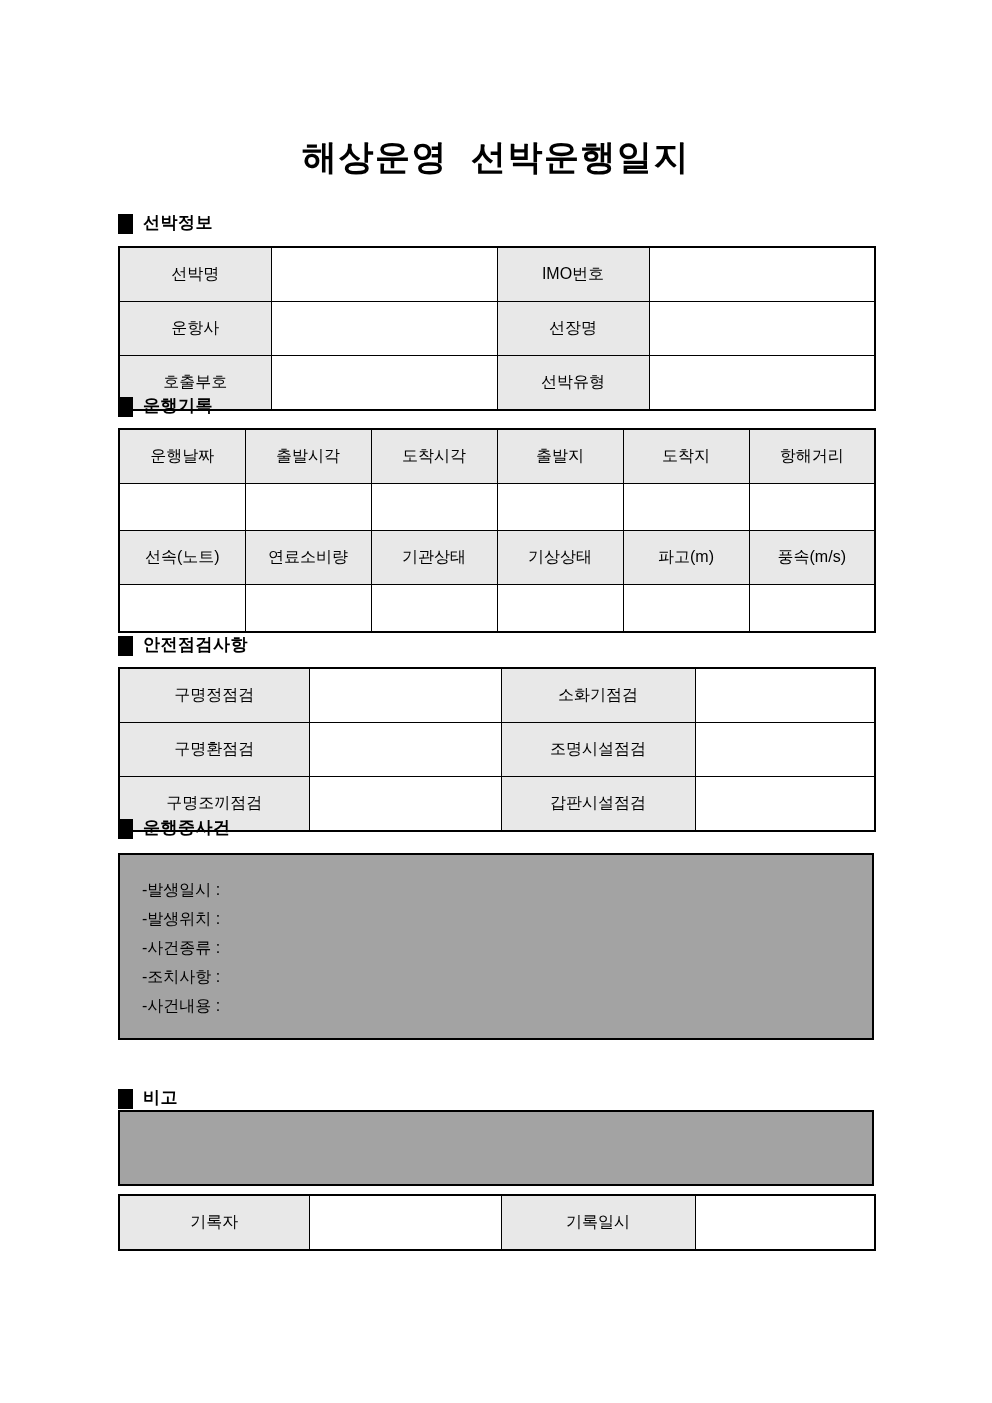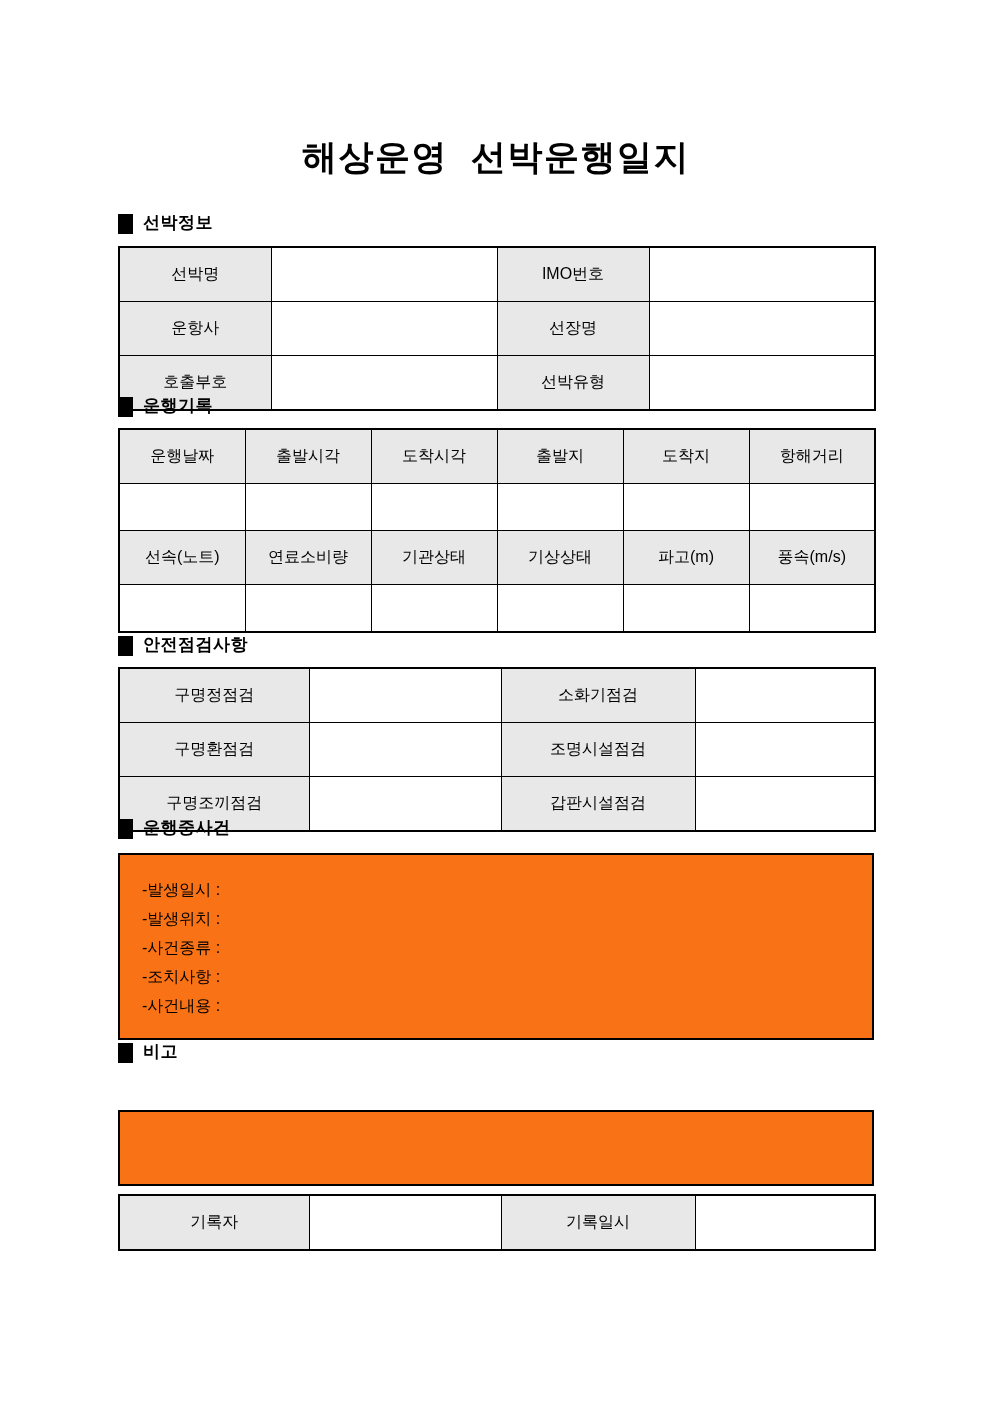--- a/index.html
+++ b/index.html
@@ -37,21 +37,21 @@
     padding:16px;overflow:hidden;
   }
   td.lbl{background:#e8e8e8;}
   td.val{background:#ffffff;}
   .tbl tr{height:37px;}
   table.op-tbl tr.hdr{height:38px;}
   table.op-tbl tr.entry{height:47px;}
   table.pair3 tr{height:38px;}
   .box{
     position:absolute;left:118px;width:756px;
-    border:2px solid #000000;background:#f97316;
+    border:2px solid #000000;background:#a3a3a3;
     box-sizing:border-box;
   }
   .incident-box{top:853px;height:187px;padding:20px 10px 0 22px;}
   .incident-line{font-size:16px;line-height:29px;white-space:pre;}
   .remarks-box{top:1110px;height:76px;}
   table.footer-tbl tr{height:37px;border-radius:9px;}
 </style>
 </head>
 <body>
 
@@ -183,21 +183,21 @@
   </div>
 
   <div class="box incident-box">
     <div class="incident-line">-발생일시 :</div>
     <div class="incident-line">-발생위치 :</div>
     <div class="incident-line">-사건종류 :</div>
     <div class="incident-line">-조치사항 :</div>
     <div class="incident-line">-사건내용 :</div>
   </div>
 
-  <div class="sec" style="top:1040px">
+  <div class="sec" style="top:1086px">
     <span class="bullet"></span>
     <span>비고</span>
   </div>
 
   <div class="box remarks-box"></div>
 
   <table class="tbl footer-tbl" style="top:1194px">
     <colgroup>
         <col style="width:190px">
         <col style="width:192px">

